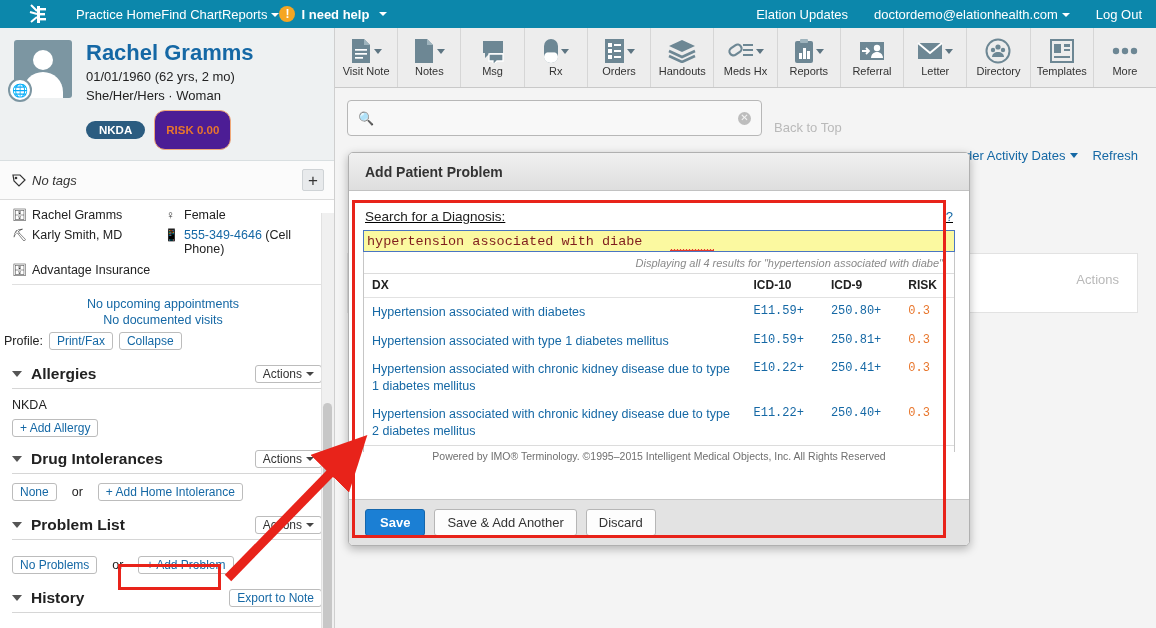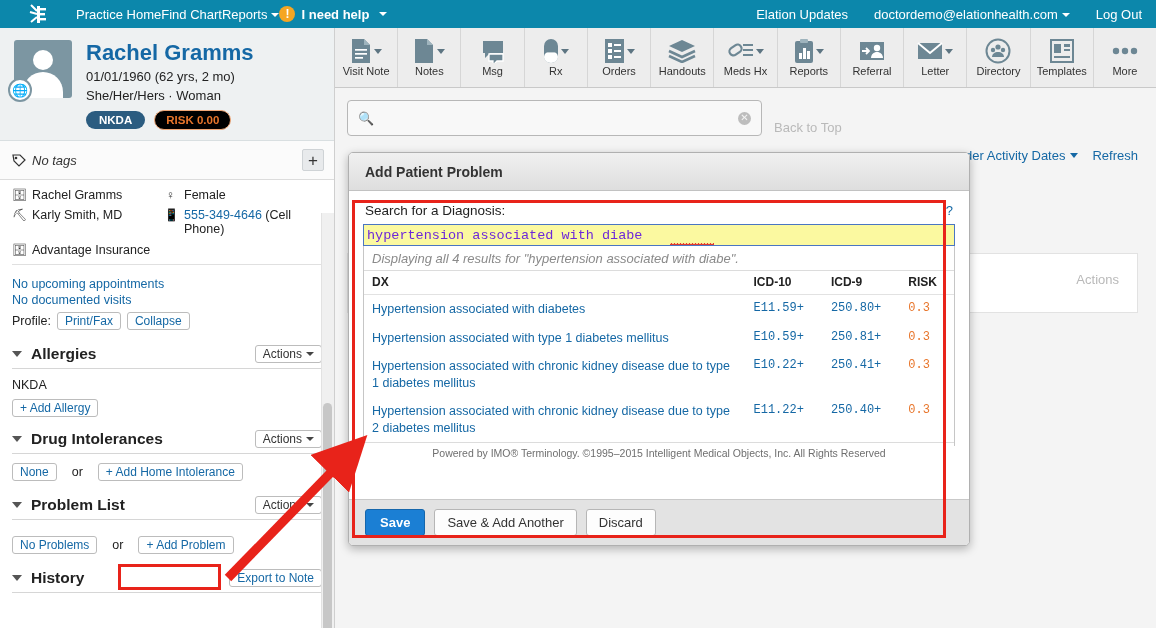--- a/index.html
+++ b/index.html
@@ -47,40 +47,40 @@
   .avatar .body{position:absolute;left:9px;top:32px;width:40px;height:26px;border-radius:20px 20px 0 0;background:#fff;}
   .avatar .globe{
     position:absolute;left:-6px;bottom:-4px;width:24px;height:24px;border-radius:50%;
     background:#fff;border:2px solid #7c96a2;display:flex;align-items:center;justify-content:center;
     font-size:13px;color:#5d7782;line-height:1;
   }
   .pname { font-size:22px; color:#1568a5; font-weight:bold; line-height:1.15; cursor:pointer;}
   .pmeta { font-size:13px; color:#222; margin-top:4px; }
   .pills { margin-top:7px; display:flex; gap:9px; align-items:center;}
   .pill-nkda{background:#2b5c80;color:#fff;border-radius:11px;padding:3px 13px;font-size:11.5px;font-weight:bold;}
-  .pill-risk{background:#000000;color:#e8762c;border:1px solid #f0a878;border-radius:11px;padding:3px 11px;font-size:11.5px;font-weight:bold;text-align:right;}
+  .pill-risk{background:#4c1d95;color:#e8762c;border:1px solid #f0a878;border-radius:11px;padding:13px 11px;font-size:11.5px;font-weight:bold;text-align:right;}
 
   .tagrow {
     display:flex;align-items:center;padding:8px 10px 8px 12px;border-bottom:1px solid #dcdcdc;
     background:#fbfbfb;
   }
   .tagrow .tl{font-style:italic;color:#333;font-size:13px;display:flex;align-items:center;gap:6px;}
   .plus-btn{
     margin-left:auto;width:22px;height:22px;background:#e8eaec;border:1px solid #cfd3d6;border-radius:2px;
     display:flex;align-items:center;justify-content:center;font-size:17px;color:#333;line-height:1;cursor:pointer;
   }
 
   .info-block{padding:8px 12px 6px 12px;font-size:12.5px;color:#222;}
   .inforow{display:flex;margin-bottom:4px;}
   .infocell{display:flex;gap:7px;align-items:flex-start;}
   .infocell.c1{width:152px;}
   .ico{color:#333;font-size:12px;width:13px;flex:0 0 13px;text-align:center;line-height:1.3;}
   .lnk{color:#1568a5;cursor:pointer;}
   .hrline{border-top:1px solid #e0e0e0;margin:6px 0 0 0;}
-  .appt-block{padding:6px 12px 8px 12px;font-size:12.5px;}
+  .appt-block{padding:6px 12px 8px 4px;font-size:12.5px;text-align:center;}
   .appt-block .lnk{display:block;margin-bottom:2px;}
   .prof-row{display:flex;align-items:center;gap:6px;margin-top:5px;font-size:12.5px;color:#222;}
   .minibtn{
     border:1px solid #bcbcbc;border-radius:3px;background:#fff;color:#1568a5;
     padding:1px 7px;font-size:12px;cursor:pointer;
   }
 
   .section{padding:0 12px;}
   .sec-head{display:flex;align-items:center;padding:7px 0 5px 0;border-bottom:1px solid #d6d6d6;}
   .tri{width:0;height:0;border-left:5px solid transparent;border-right:5px solid transparent;border-top:6px solid #555;margin-right:9px;}
@@ -165,41 +165,41 @@
   }
   .btn-primary{
     background:#1b7fd4;color:#fff;border:1px solid #1566ab;border-radius:3px;
     padding:5px 14px;font-size:13px;font-weight:bold;cursor:pointer;
   }
   .btn-default{
     background:#fdfdfd;color:#333;border:1px solid #b6b6b6;border-radius:3px;
     padding:5px 12px;font-size:13px;cursor:pointer;
   }
 
-  .dx-label-row{display:flex;align-items:flex-start;padding:2px 2px 6px 2px;}
+  .dx-label-row{display:flex;align-items:flex-start;padding:8px 2px 6px 2px;text-decoration:underline;}
   .dx-label{font-size:13.5px;color:#222;}
   .qmark{margin-left:auto;color:#1568a5;font-size:13px;cursor:pointer;}
 
   .dx-input{
     width:100%;height:22px;background:#fbf9a0;border:1px solid #4a76c2;
-    font-family:"Liberation Mono",monospace;font-size:13.5px;color:#6d28d9;
+    font-family:"Liberation Mono",monospace;font-size:13.5px;color:#7f1d1d;
     padding:0 3px;outline:none;position:relative;
   }
   .dx-input-wrap{position:relative;}
   .squiggle{
     position:absolute;left:307px;bottom:1px;width:44px;height:3px;
     background-image:radial-gradient(circle at 1.5px 2.6px, #e23b2e 1.4px, transparent 1.5px);
     background-size:3px 3px;
   }
 
   .dropdown{
     border:1px solid #c6c6c6;border-top:none;background:#fff;
     max-height:200px;
   }
-  .dd-note{font-size:13px;color:#8a8a8a;font-style:italic;padding:5px 8px 4px 8px;border-bottom:1px solid #dcdcdc;}
+  .dd-note{font-size:11px;color:#8a8a8a;font-style:italic;padding:5px 8px 4px 8px;border-bottom:1px solid #dcdcdc;text-align:right;}
   table.dx{width:100%;border-collapse:collapse;font-size:12.5px;}
   table.dx th{
     text-align:left;font-size:12px;font-weight:bold;color:#222;padding:4px 6px 5px 8px;
     border-bottom:1px solid #e2e2e2;
   }
   table.dx td{padding:6px 6px 6px 8px;vertical-align:top;}
   td.dxname{color:#1568a5;cursor:pointer;width:355px;line-height:1.32;}
   td.code{color:#1568a5;font-family:"Liberation Mono",monospace;font-size:12px;white-space:nowrap;}
   td.risk{color:#e8762c;font-family:"Liberation Mono",monospace;font-size:12px;}
   th.code-h{width:72px;}

